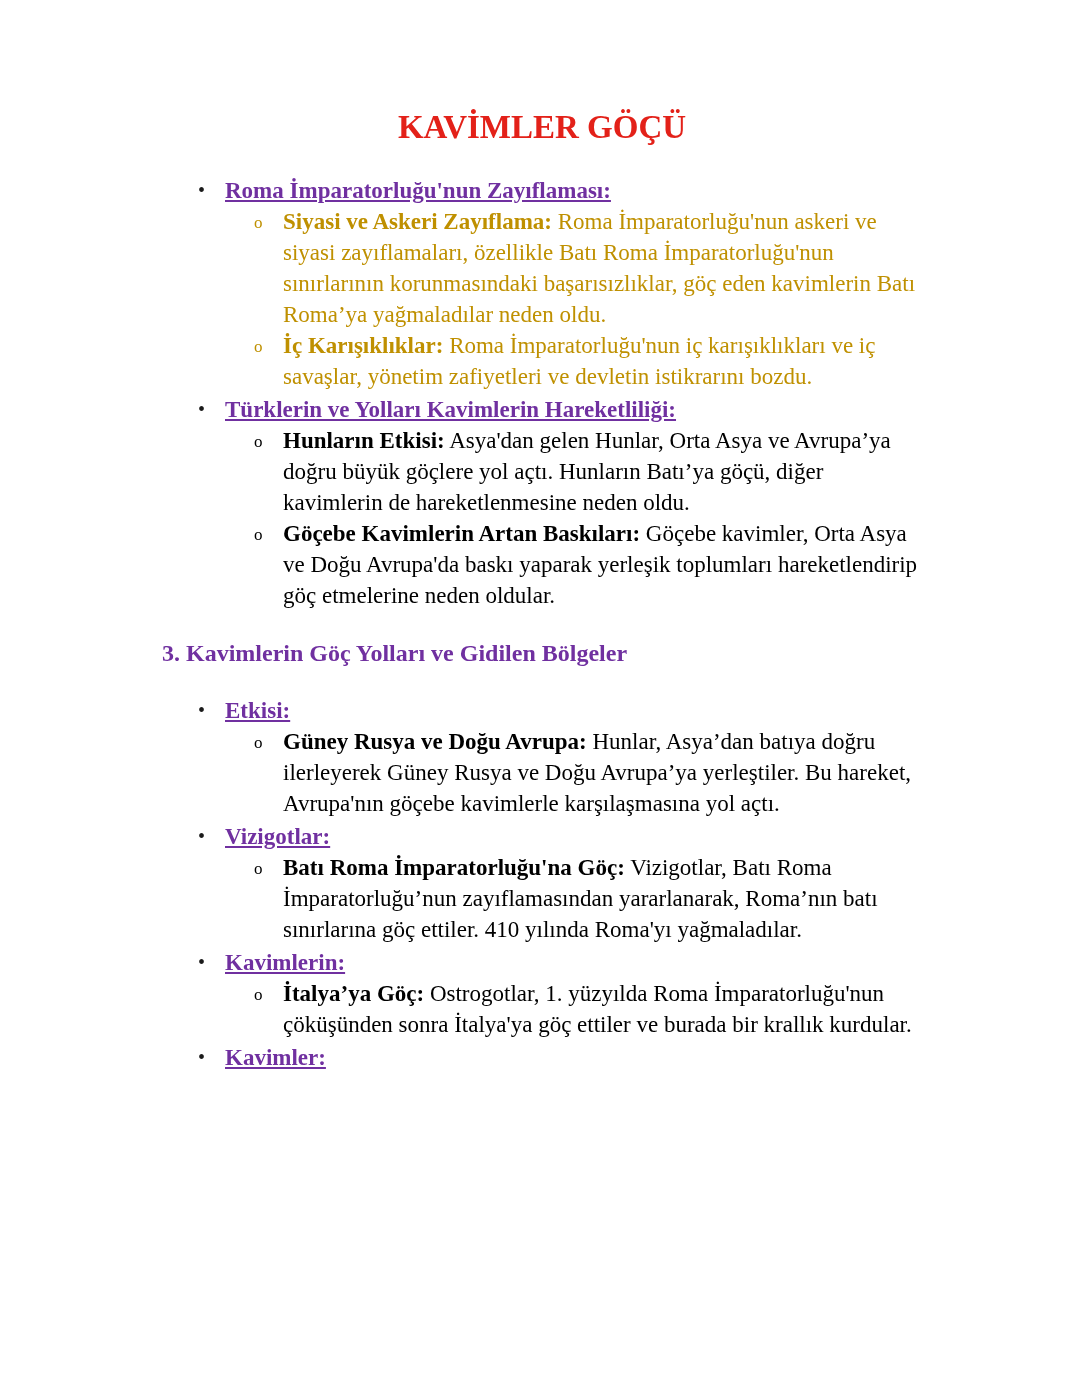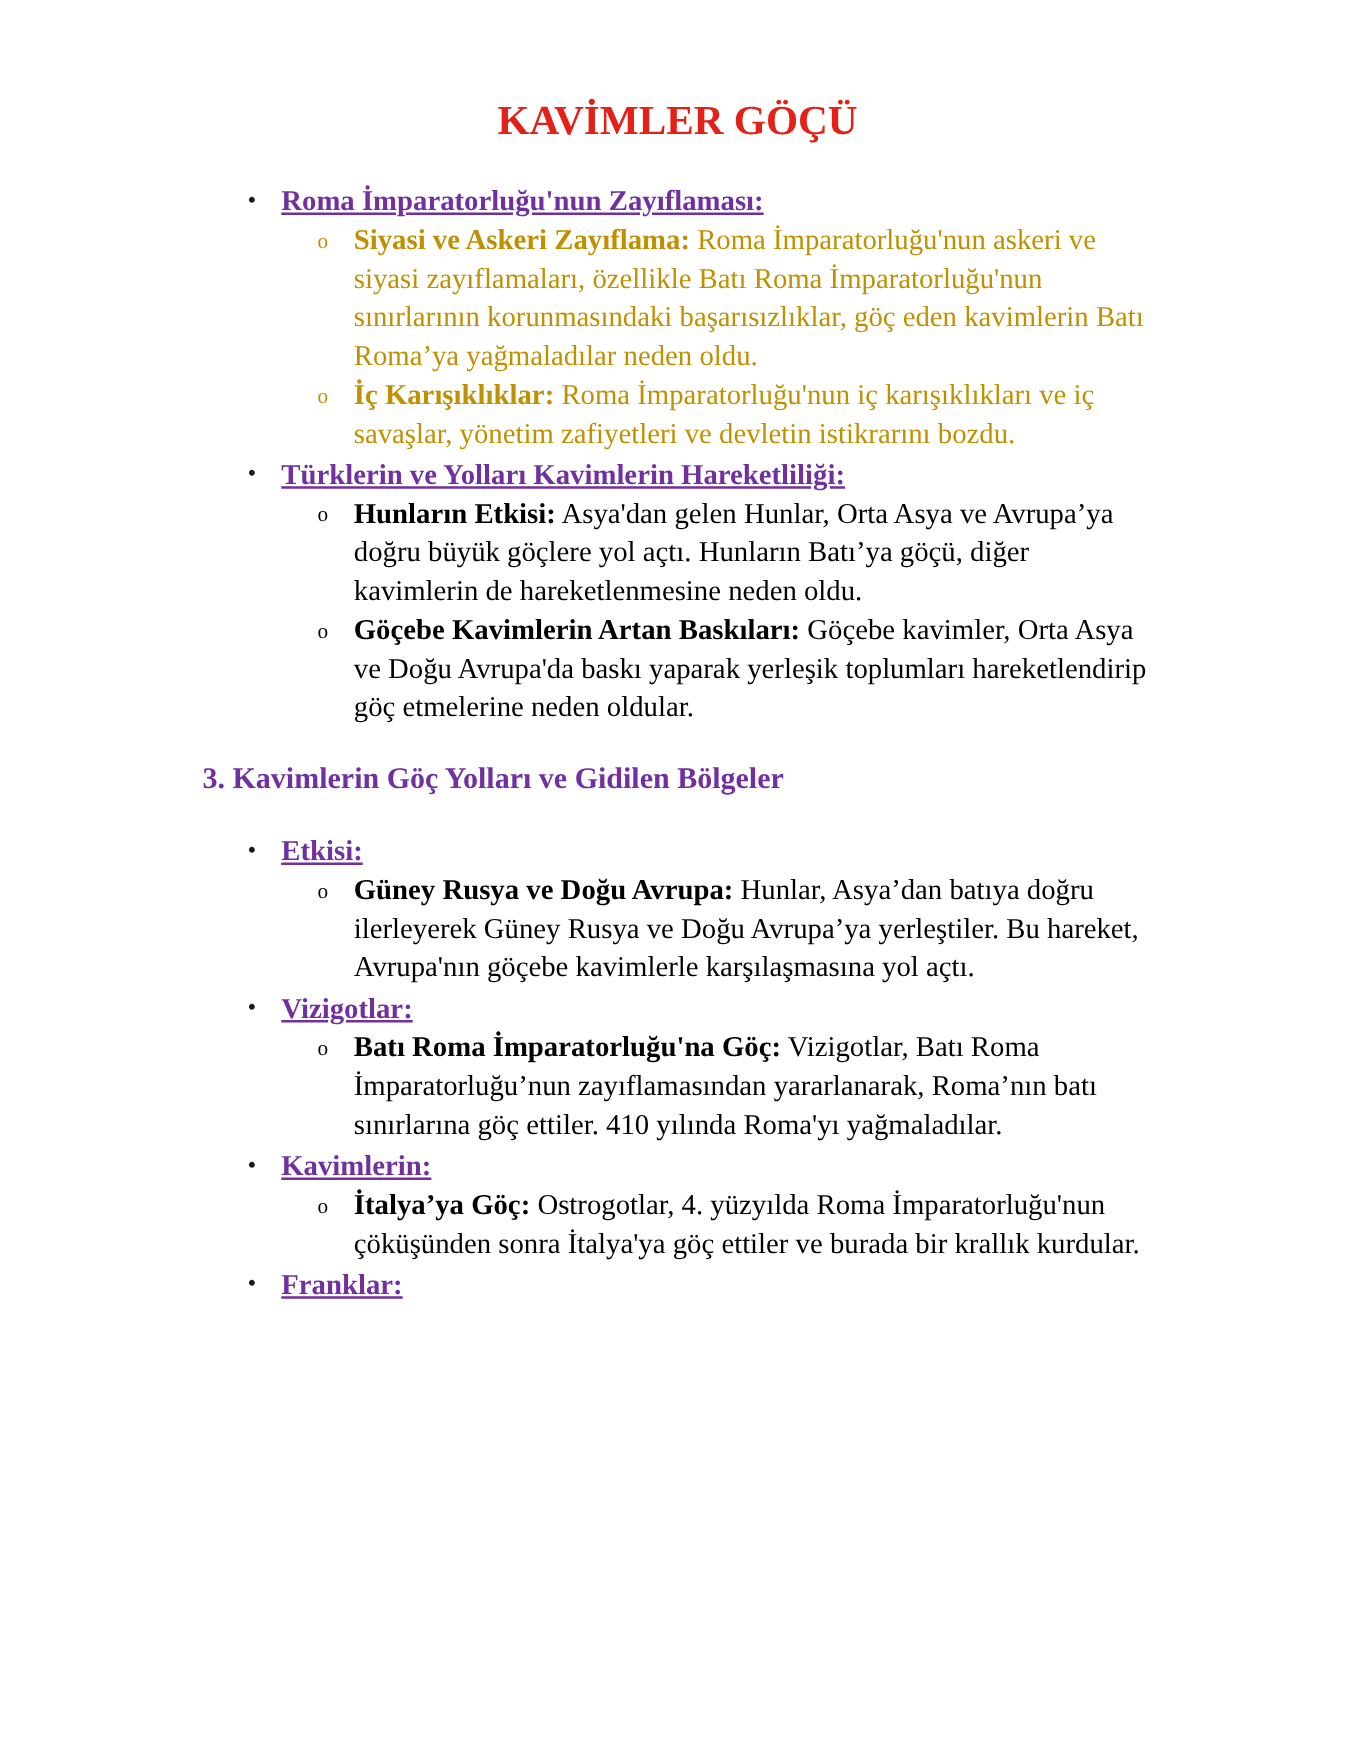--- a/index.html
+++ b/index.html
@@ -10,21 +10,21 @@
   body {
     width: 1080px;
     min-height: 1397px;
     font-family: "Liberation Serif", serif;
     color: var(--ink, #000000);
   }
   .page {
     box-sizing: border-box;
     width: 1080px;
     min-height: 1397px;
-    padding: 76px 158px 80px 162px;
+    padding: 106px 158px 80px 162px;
     background: #ffffff;
   }
   h1.doc-title {
     margin: 0 0 10px 0;
     text-align: center;
     font-size: 33px;
     line-height: 1.3;
     font-weight: bold;
     color: var(--title-color, #e32119);
   }
@@ -110,18 +110,18 @@
       </ul>
       <div class="section-heading">3. Kavimlerin Göç Yolları ve Gidilen Bölgeler</div>
       <ul class="level1">
         <li class="l1"><span class="b1">•</span><span class="l1-label">Etkisi:</span><ul class="level2">
             <li class="l2 ink"><span class="b2">o</span><span class="l2-label">Güney Rusya ve Doğu Avrupa:</span> <span class="l2-text">Hunlar, Asya’dan batıya doğru ilerleyerek Güney Rusya ve Doğu Avrupa’ya yerleştiler. Bu hareket, Avrupa'nın göçebe kavimlerle karşılaşmasına yol açtı.</span></li>
           </ul></li>
         <li class="l1"><span class="b1">•</span><span class="l1-label">Vizigotlar:</span><ul class="level2">
             <li class="l2 ink"><span class="b2">o</span><span class="l2-label">Batı Roma İmparatorluğu'na Göç:</span> <span class="l2-text">Vizigotlar, Batı Roma İmparatorluğu’nun zayıflamasından yararlanarak, Roma’nın batı sınırlarına göç ettiler. 410 yılında Roma'yı yağmaladılar.</span></li>
           </ul></li>
         <li class="l1"><span class="b1">•</span><span class="l1-label">Kavimlerin:</span><ul class="level2">
-            <li class="l2 ink"><span class="b2">o</span><span class="l2-label">İtalya’ya Göç:</span> <span class="l2-text">Ostrogotlar, 4. yüzyılda Roma İmparatorluğu'nun çöküşünden sonra İtalya'ya göç ettiler ve burada bir krallık kurdular.</span></li>
+            <li class="l2 ink"><span class="b2">o</span><span class="l2-label">İtalya’ya Göç:</span> <span class="l2-text">Ostrogotlar, 1. yüzyılda Roma İmparatorluğu'nun çöküşünden sonra İtalya'ya göç ettiler ve burada bir krallık kurdular.</span></li>
           </ul></li>
-        <li class="l1"><span class="b1">•</span><span class="l1-label">Franklar:</span></li>
+        <li class="l1"><span class="b1">•</span><span class="l1-label">Kavimler:</span></li>
       </ul>
     </div>
 </div>
 
 </body></html>

